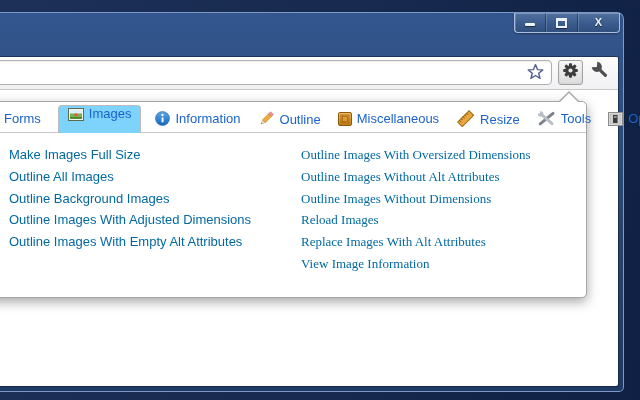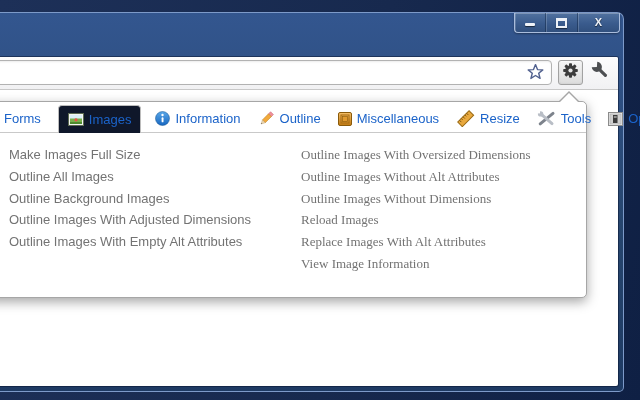--- a/index.html
+++ b/index.html
@@ -76,33 +76,33 @@
     border-bottom:10px solid #a6a6a6;}
   .arrow-inner{position:absolute;left:560px;top:93px;width:0;height:0;z-index:7;
     border-left:9px solid transparent;border-right:9px solid transparent;
     border-bottom:9px solid #ffffff;}
   .tabs{
     display:flex;align-items:center;height:31px;box-sizing:border-box;
     padding:3px 8px 0 17px;border-bottom:1px solid #c9c9c9;
     border-radius:5px 5px 0 0;background:#fff;white-space:nowrap;
   }
   .tab{
-    display:flex;align-items:center;gap:5px;margin-right:17px;
+    display:flex;align-items:flex-end;gap:5px;margin-right:17px;
     font-size:13px;color:#1b63c9;cursor:pointer;
   }
   .tab .ticon{display:flex;align-items:center;}
   .tab.active{
     align-self:stretch;margin-bottom:-1px;margin-right:14px;
-    padding:0 9px;background:#0f172a;
+    padding:12px 9px;background:#7dd3fc;
     border:1px solid #bcbcbc;border-bottom:none;border-radius:4px 4px 0 0;
   }
   .menu{display:flex;padding:11px 0 0 22px;font-size:13px;}
   .mcol1{width:292px;}
   .mcol2{flex:1;font-family:Liberation Serif, serif;}
-  .mitem{display:block;color:#737373;line-height:21.8px;cursor:pointer;
+  .mitem{display:block;color:#0369a1;line-height:21.8px;cursor:pointer;
     text-decoration:none;white-space:nowrap;}
 </style>
 </head>
 <body>
 
 <div id="screen">
 
   <div class="window">
 
     <div class="caption-group">

